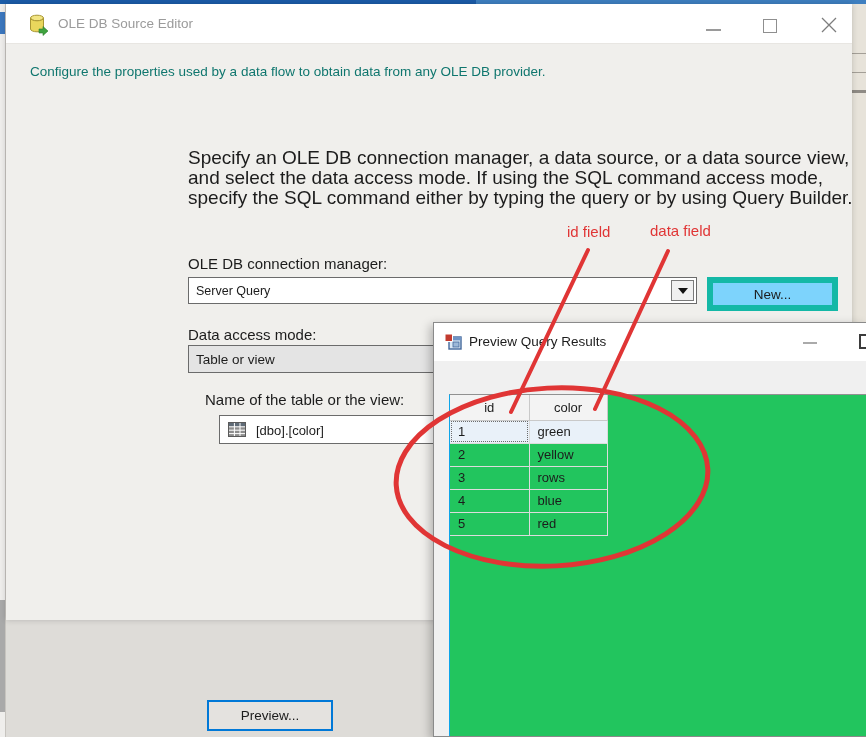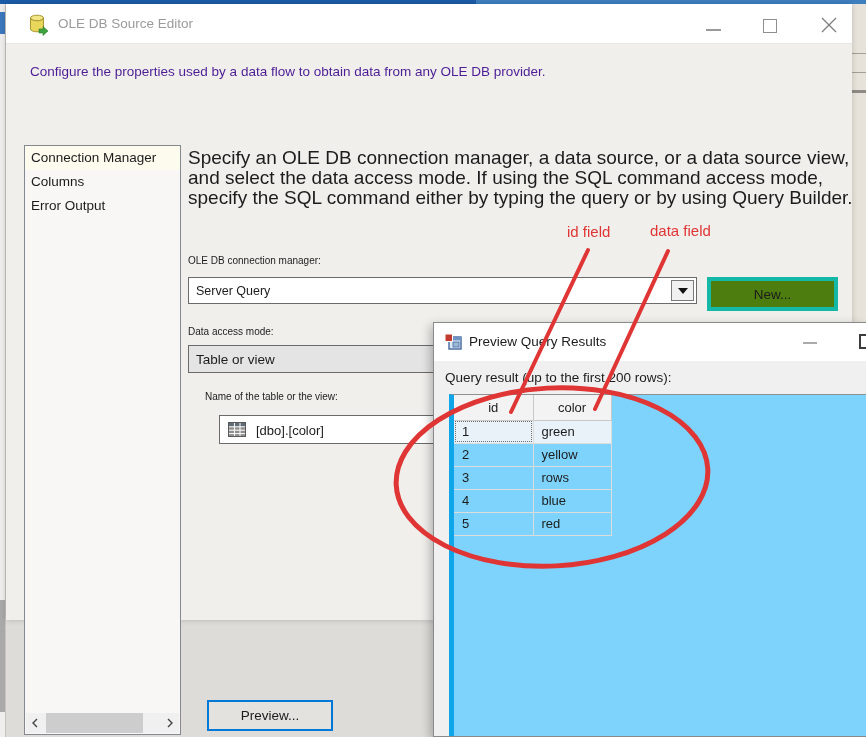--- a/index.html
+++ b/index.html
@@ -23,70 +23,70 @@
     z-index:1; box-shadow:0 0 6px rgba(0,0,0,.18); }
   .editor .titlebar { position:absolute; left:0; top:0; width:100%; height:40px; background:#ffffff;
     border-bottom:1px solid #e8e6e2; }
   .app-icon { position:absolute; left:21px; top:9px; width:22px; height:23px; }
   .editor .title { position:absolute; left:52px; top:12px; font-size:13.5px; color:#9b9b9b; white-space:nowrap; }
   .winbtn { position:absolute; cursor:default; }
   .min-glyph { left:700px; top:25px; width:15px; height:2px; background:#9a9a9a; }
   .max-glyph { left:757px; top:15px; width:14px; height:14px; border:1px solid #8f8f8f; background:#fff; }
   .close-glyph { left:814px; top:11px; width:18px; height:20px; }
 
-  .config-text { position:absolute; left:24px; top:60px; width:790px; font-size:13.5px; color:#4c1d95; }
+  .config-text { position:absolute; left:24px; top:60px; width:790px; font-size:13.5px; color:#0f766e; }
 
   .sidebar { position:absolute; left:18px; top:141px; width:157px; height:590px; background:#f8f7f5;
     border:1px solid #84888f; overflow:hidden; }
   .sidebar .item { height:24px; line-height:24px; padding-left:6px; font-size:13.5px; color:#1c1c1c;
     white-space:nowrap; overflow:hidden; }
   .sidebar .item.selected { background:#fdfbee; }
   .sidebar .hscroll { position:absolute; left:1px; right:1px; bottom:1px; height:20px; background:#f0f0f0; }
   .hscroll .arrow { position:absolute; top:0; width:18px; height:20px; display:flex; align-items:center; justify-content:center; }
   .hscroll .arrow.left { left:0; } .hscroll .arrow.right { right:0; }
   .hscroll .thumb { position:absolute; left:20px; top:0; width:97px; height:20px; background:#cdcdcd; }
 
   .instructions { position:absolute; left:182px; top:144px; width:666px; font-size:19px; line-height:20px; color:#1c1c1c; }
 
-  .field-label { position:absolute; font-size:10px; color:#1c1c1c; white-space:nowrap; }
+  .field-label { position:absolute; font-size:15px; color:#1c1c1c; white-space:nowrap; }
   .lbl-conn { left:182px; top:251px; }
   .lbl-mode { left:182px; top:322px; }
   .lbl-table { left:199px; top:387px; }
 
   .combo { position:absolute; background:#ffffff; border:1px solid #6b6b6b; font-size:13px; color:#1c1c1c; }
   .combo .val { position:absolute; left:7px; top:50%; transform:translateY(-50%); white-space:nowrap; }
   .combo-conn { left:182px; top:273px; width:509px; height:27px; }
   .combo .dd-btn { position:absolute; right:2px; top:2px; bottom:2px; width:23px; background:#f0f0f0;
     border:1px solid #7a7a7a; display:flex; align-items:center; justify-content:center; }
   .tri-down { width:0; height:0; border-left:5px solid transparent; border-right:5px solid transparent;
     border-top:6px solid #111; }
   .combo-mode { left:182px; top:341px; width:248px; height:28px; background:#e4e4e4; }
   .combo-mode .val { font-size:13.5px; }
   .combo-table { left:202px; top:411px; width:234px; height:29px;margin-left:11px; }
   .combo-table .val { left:36px; }
   .table-glyph { position:absolute; left:8px; top:6px; width:18px; height:15px; }
 
-  .btn { position:absolute; background:#4d7c0f; border:4px solid #14b8a6; font-size:13.5px; color:#1c1c1c;
+  .btn { position:absolute; background:#7dd3fc; border:6px solid #14b8a6; font-size:13.5px; color:#1c1c1c;
     display:flex; align-items:center; justify-content:center; }
   .btn-new { left:701px; top:273px; width:131px; height:34px; }
   .btn-preview { left:201px; top:696px; width:126px; height:31px; border:2px solid #0078d7; background:#e4e2df; }
 
   
   .preview { position:absolute; left:433px; top:322px; width:433px; height:415px; background:#f0f0f0;
     border:1px solid #8a8a8a; border-right:none; z-index:2; overflow:hidden;
     box-shadow:-3px 3px 9px rgba(0,0,0,.25); }
   .preview .titlebar { position:absolute; left:0; top:0; width:100%; height:38px; background:#ffffff; }
   .form-icon { position:absolute; left:10px; top:10px; width:18px; height:18px; }
   .preview .title { position:absolute; left:35px; top:11px; font-size:13.5px; color:#1c1c1c; white-space:nowrap; }
   .pv-min { position:absolute; left:369px; top:19px; width:14px; height:2px; background:#aaaaaa; }
   .pv-max { position:absolute; left:425px; top:11px; width:14px; height:15px; border:2px solid #3c3c3c; background:#fff; }
   .result-label { position:absolute; left:11px; top:47px; font-size:13.5px; color:#1c1c1c; white-space:nowrap; }
 
-  .grid { position:absolute; left:15px; top:71px; width:418px; height:344px; background:#7dd3fc;
-    border-left:5px solid #0ea5e9; border-top:1px solid #919191; border-bottom:1px solid #bbb; }
+  .grid { position:absolute; left:15px; top:71px; width:418px; height:344px; background:#22c55e;
+    border-left:1px solid #0ea5e9; border-top:1px solid #919191; border-bottom:1px solid #bbb; }
   .grid table { border-collapse:collapse; }
   .grid th { width:79px; height:25px; background:#f3f3f3; border-right:1px solid #c9c9c9;
     border-bottom:1px solid #c9c9c9; font-size:13px; font-weight:normal; color:#1c1c1c; text-align:center; }
   .grid th:last-child { width:78px;text-align:center; }
   .grid td { height:23px; border-right:1px solid #dcdcdc; border-bottom:1px solid #dcdcdc;
     font-size:13px; color:#1c1c1c; padding-left:8px; }
   .grid tr.selected td { background:#e9f1f9; }
   .grid td.focus { outline:1px dotted #6d6d6d; outline-offset:-2px; }
 
   
@@ -119,38 +119,20 @@
     <span class="title">OLE DB Source Editor</span>
     <div class="winbtn min-glyph"></div>
     <div class="winbtn max-glyph"></div>
     <svg class="winbtn close-glyph" viewBox="0 0 18 20">
       <path d="M2 3 L16 17 M16 3 L2 17" stroke="#7d7d7d" stroke-width="1.3" fill="none"></path>
     </svg>
   </div>
 
   <div class="config-text">Configure the properties used by a data flow to obtain data from any OLE DB provider.</div>
 
-  <div class="sidebar">
-    <div class="item selected">Connection Manager</div>
-    <div class="item">Columns</div>
-    <div class="item">Error Output</div>
-    <div class="hscroll">
-      <div class="arrow left">
-        <svg width="8" height="10" viewBox="0 0 8 10">
-            <polyline points="6,1 2,5 6,9" fill="none" stroke="#444" stroke-width="1.4"></polyline>
-          </svg>
-      </div>
-      <div class="thumb"></div>
-      <div class="arrow right">
-        <svg width="8" height="10" viewBox="0 0 8 10">
-            <polyline points="2,1 6,5 2,9" fill="none" stroke="#444" stroke-width="1.4"></polyline>
-          </svg>
-      </div>
-    </div>
-  </div>
 
   <div class="instructions">Specify an OLE DB connection manager, a data source, or a data source view, and select the data access mode. If using the SQL command access mode, specify the SQL command either by typing the query or by using Query Builder.</div>
 
   <div class="field-label lbl-conn">OLE DB connection manager:</div>
   <div class="combo combo-conn">
     <span class="val" style="font-size:12.5px;">Server Query</span>
     <div class="dd-btn">
       <div class="tri-down"></div>
     </div>
   </div>
@@ -181,21 +163,20 @@
     <svg class="form-icon" viewBox="0 0 18 18">
       <rect x="5" y="4" width="12" height="12" fill="#dce9f5" stroke="#44689c" stroke-width="1.4"></rect>
       <rect x="5" y="4" width="12" height="3.4" fill="#6f93c4"></rect>
       <rect x="1" y="1" width="7.5" height="7.5" fill="#c23a2e" stroke="#ffffff" stroke-width="1"></rect>
       <rect x="9" y="9" width="6" height="5" fill="#9db9d8" stroke="#44689c" stroke-width="0.8"></rect>
     </svg>
     <span class="title">Preview Query Results</span>
     <div class="pv-min"></div>
     <div class="pv-max"></div>
   </div>
-  <div class="result-label">Query result (up to the first 200 rows):</div>
   <div class="grid">
     <table>
       <thead>
         <tr>
           <th>id</th>
           <th>color</th>
         </tr>
       </thead>
       <tbody>
         <tr class="selected">

